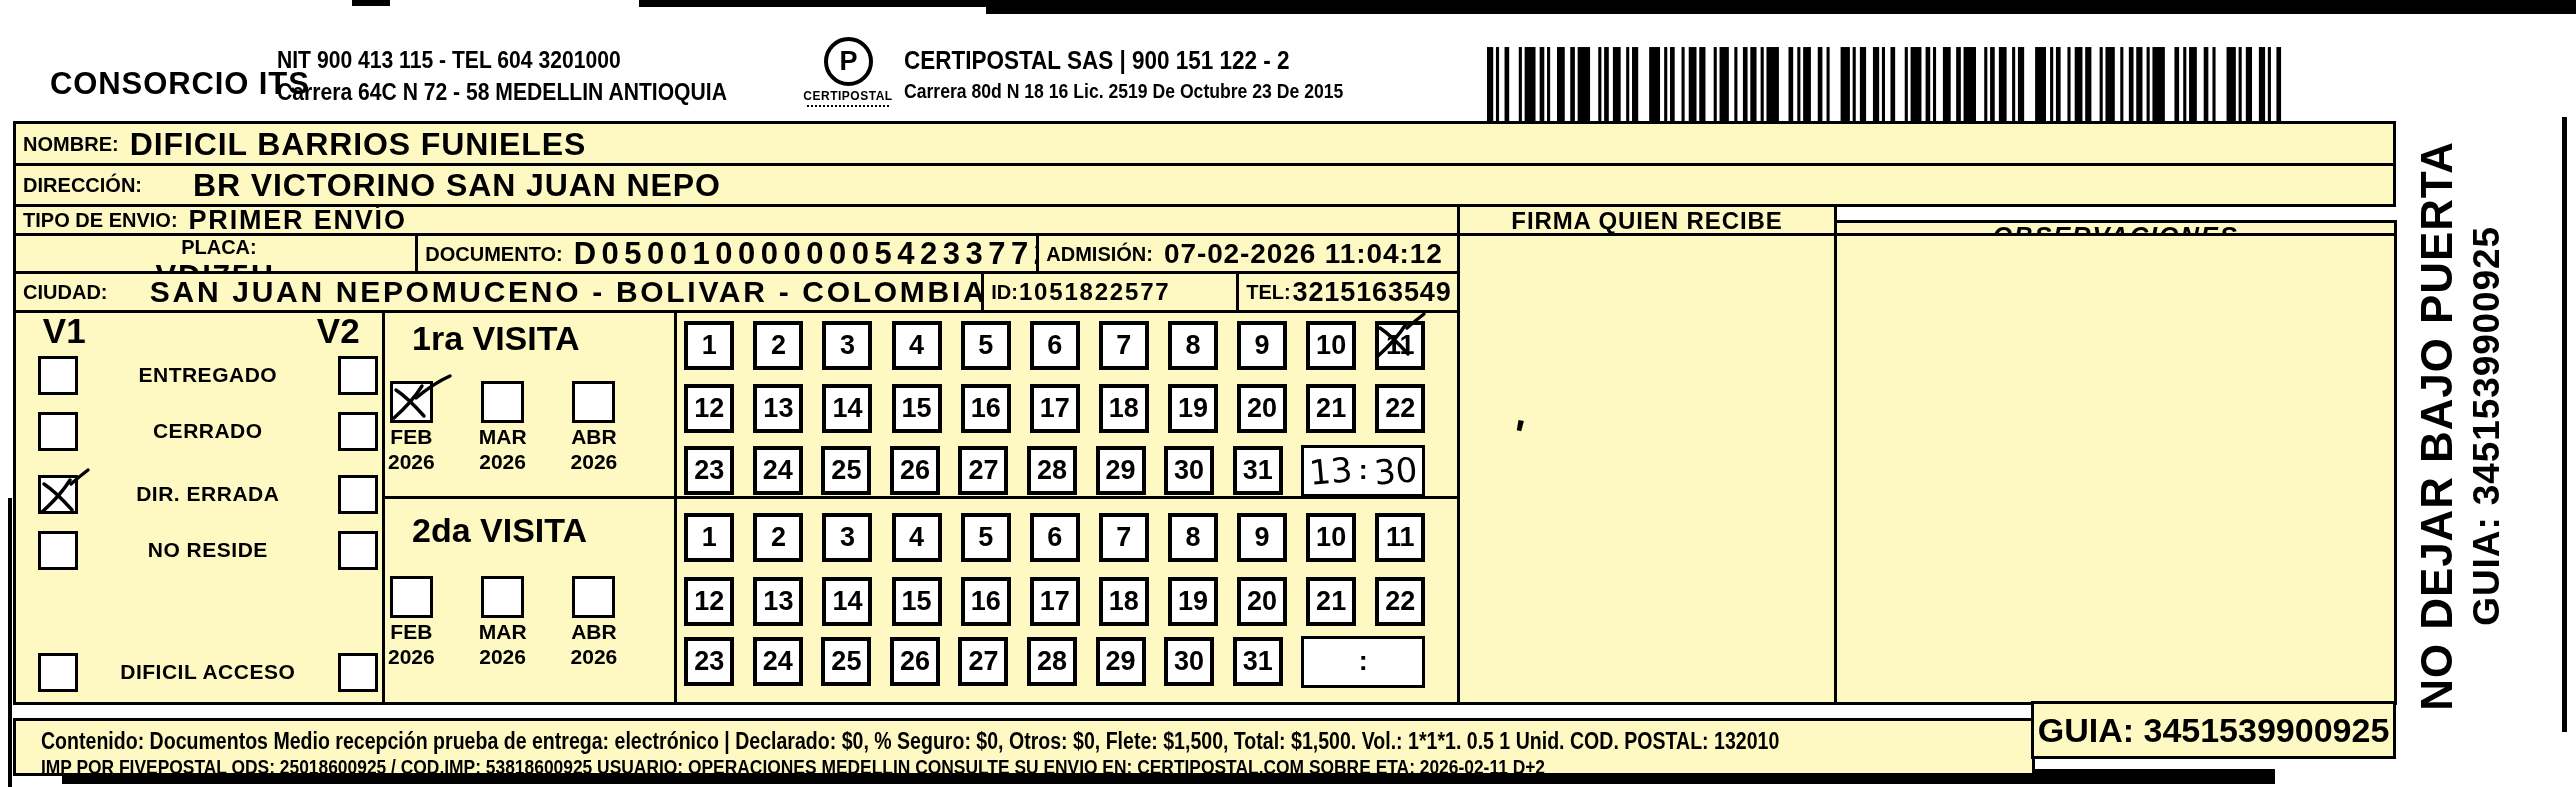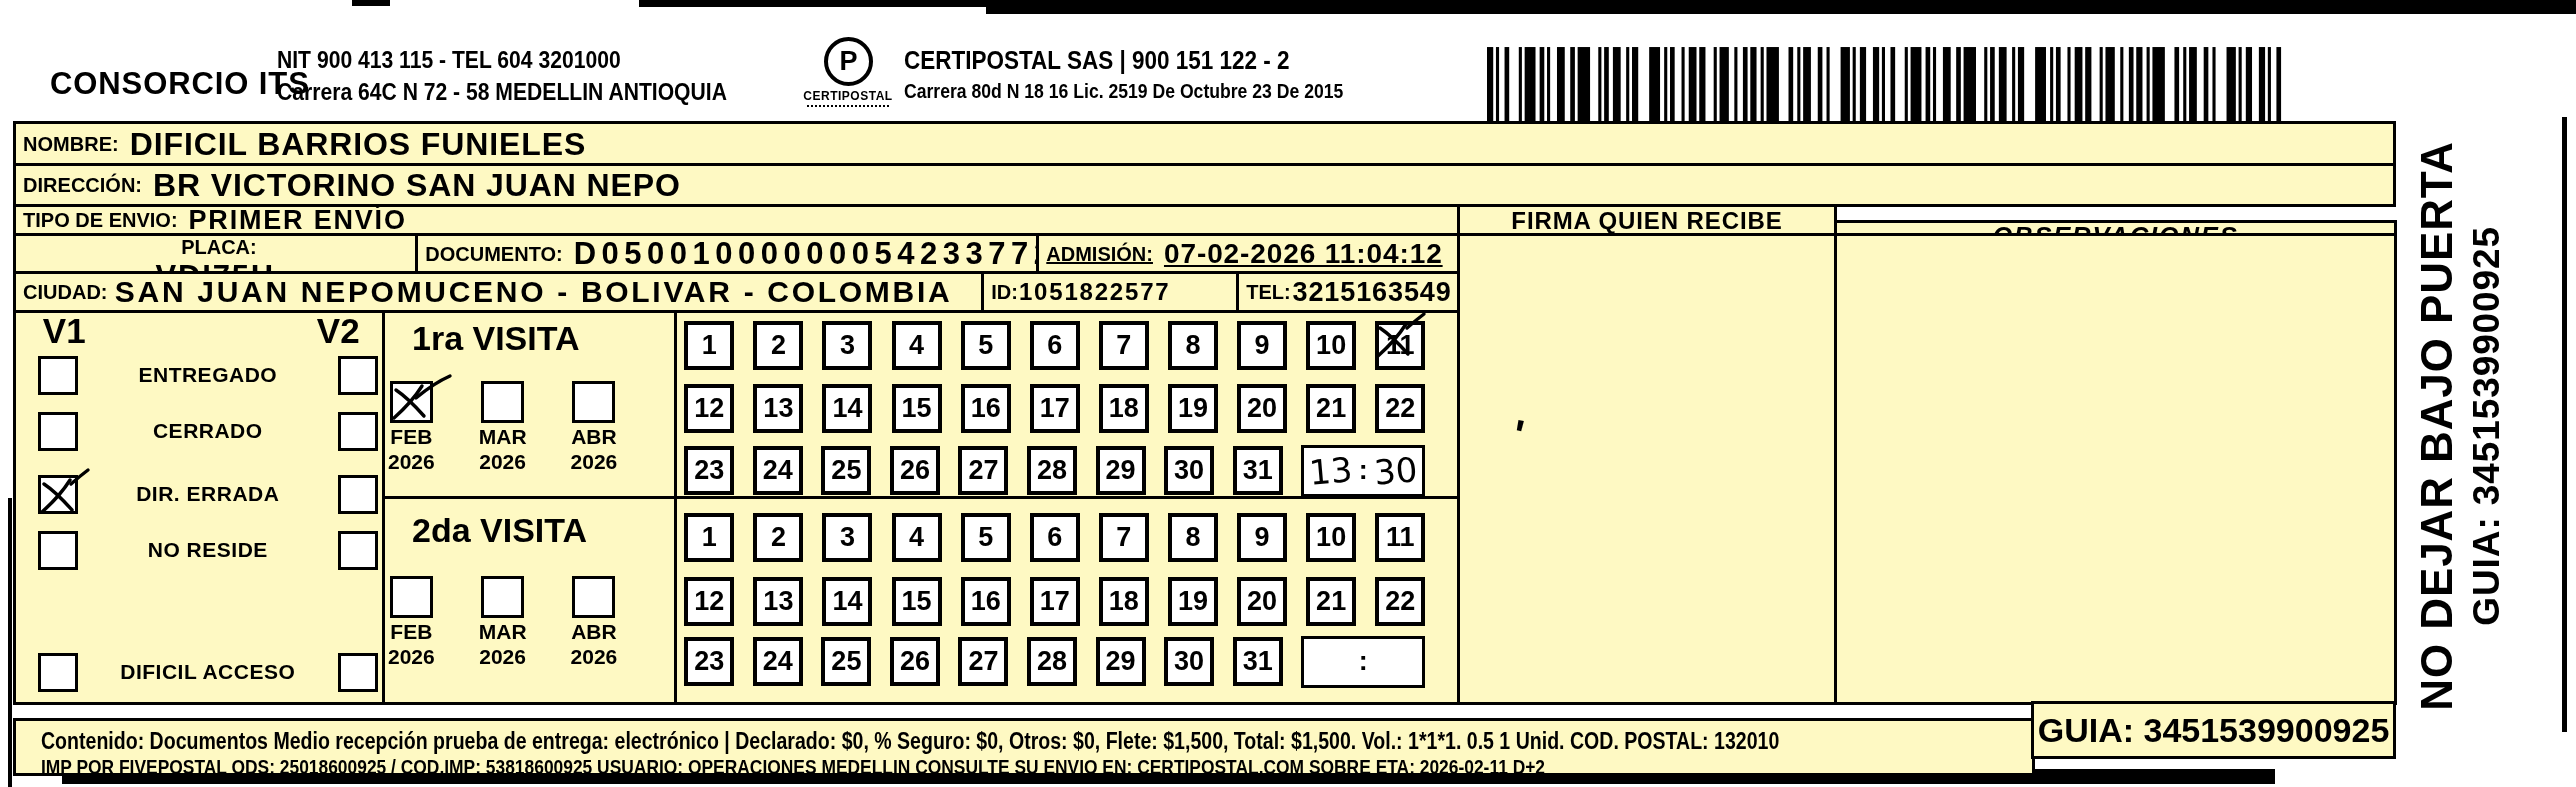--- a/index.html
+++ b/index.html
@@ -135,21 +135,21 @@
       <rect x="830.5" y="0" width="6.8" height="82" fill="#000"></rect>
       <rect x="844.8" y="0" width="6.8" height="82" fill="#000"></rect>
       <rect x="854.6" y="0" width="3.4" height="82" fill="#000"></rect>
       <rect x="864.0" y="0" width="5.1" height="82" fill="#000"></rect>
     </svg>
 
   <div class="cell" style="left:12.8px;top:121px;width:2383px;height:46px;">
     <span class="flabel">NOMBRE:</span>
     <span class="fvalue" style="font-size:32px;letter-spacing:0.9px;">DIFICIL BARRIOS FUNIELES</span>
   </div>
-  <div class="cell" style="left:12.8px;top:163px;width:2383px;height:44px;">
+  <div class="cell" style="left:12.8px;top:163px;width:2383px;height:44px;gap:40px;">
     <span class="flabel">DIRECCIÓN:</span>
     <span class="fvalue" style="font-size:32px;letter-spacing:0.9px;">BR VICTORINO SAN JUAN NEPO</span>
   </div>
   <div class="cell" style="left:12.8px;top:204px;width:1448px;height:33px;">
     <span class="flabel">TIPO DE ENVIO:</span>
     <span class="fvalue" style="font-size:27px;letter-spacing:1.8px;">PRIMER ENVÍO</span>
   </div>
   <div class="cell" style="left:1457px;top:204px;width:380px;height:33px;">
     <span class="hdrtxt">FIRMA QUIEN RECIBE</span>
   </div>
@@ -157,25 +157,25 @@
     <span class="hdrtxt" style="font-size:25.6px;letter-spacing:1.8px;">OBSERVACIONES</span>
   </div>
   <div class="cell" style="left:12.8px;top:233px;width:405px;height:42px;flex-direction:column;">
     <span class="flabel">PLACA:</span>
     <span class="fvalue" style="font-size:31px;letter-spacing:1.8px;margin-left:0;text-decoration:underline;">VDI75H</span>
   </div>
   <div class="cell" style="left:415px;top:233px;width:625px;height:42px;">
     <span class="flabel">DOCUMENTO:</span>
     <span class="fvalue" style="font-size:31px;letter-spacing:5.5px;">D05001000000054233772</span>
   </div>
-  <div class="cell" style="left:1036px;top:233px;width:426px;height:42px;text-decoration:underline;">
+  <div class="cell" style="left:1036px;top:233px;width:426px;height:42px;">
     <span class="flabel">ADMISIÓN:</span>
     <span class="fvalue" style="font-size:28px;letter-spacing:0.9px;">07-02-2026 11:04:12</span>
   </div>
-  <div class="cell" style="left:12.8px;top:271px;width:972px;height:42px;">
+  <div class="cell" style="left:12.8px;top:271px;width:972px;height:42px;gap:35px;">
     <span class="flabel">CIUDAD:</span>
     <span class="fvalue" style="font-size:30px;letter-spacing:2.7px;margin-left:7.3px;">SAN JUAN NEPOMUCENO - BOLIVAR - COLOMBIA</span>
   </div>
   <div class="cell" style="left:981px;top:271px;width:259px;height:42px;">
     <span class="flabel">ID:</span>
     <span class="fvalue" style="font-size:24px;letter-spacing:1.8px;margin-left:1px;">1051822577</span>
   </div>
   <div class="cell" style="left:1236px;top:271px;width:225px;height:42px;">
     <span class="flabel">TEL:</span>
     <span class="fvalue" style="font-size:27px;letter-spacing:0.9px;margin-left:1.8px;">3215163549</span>

